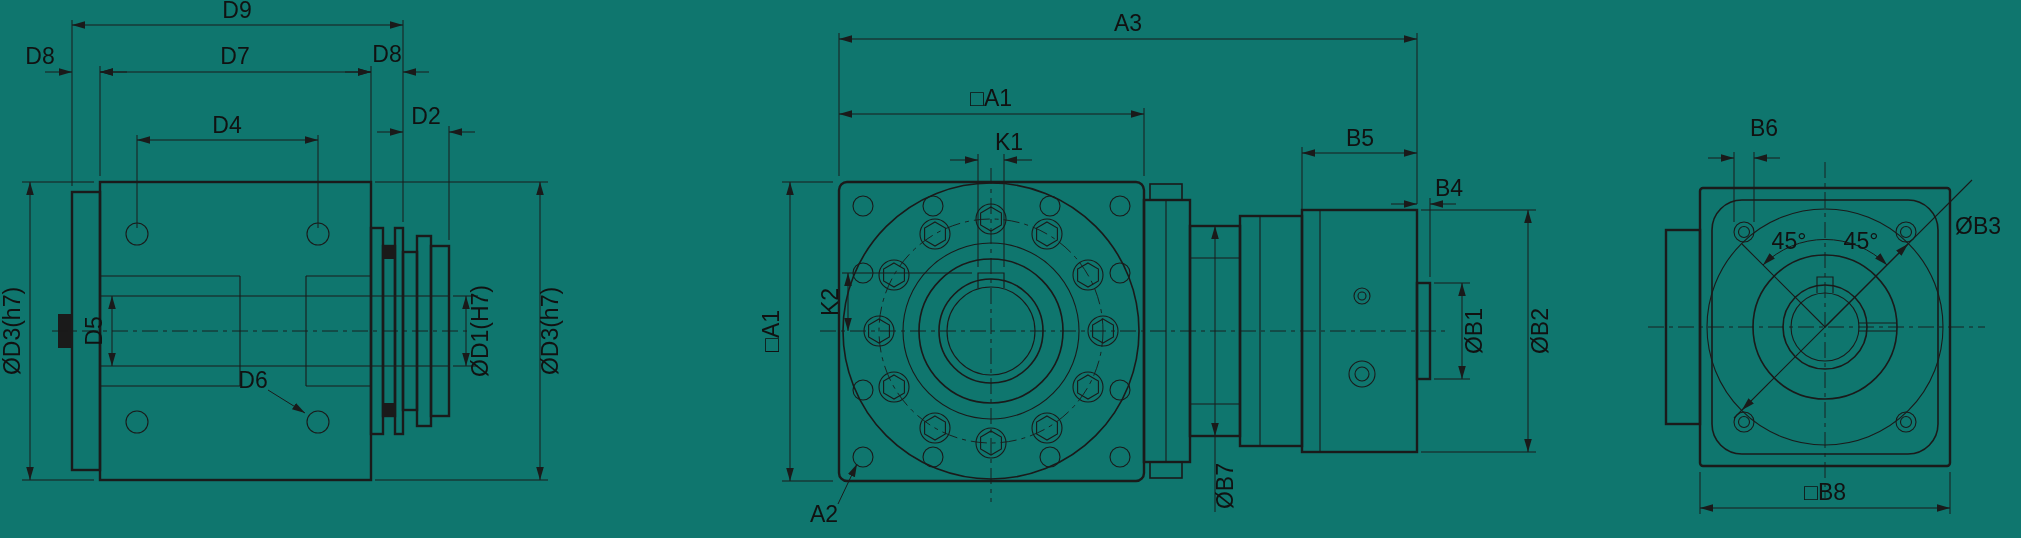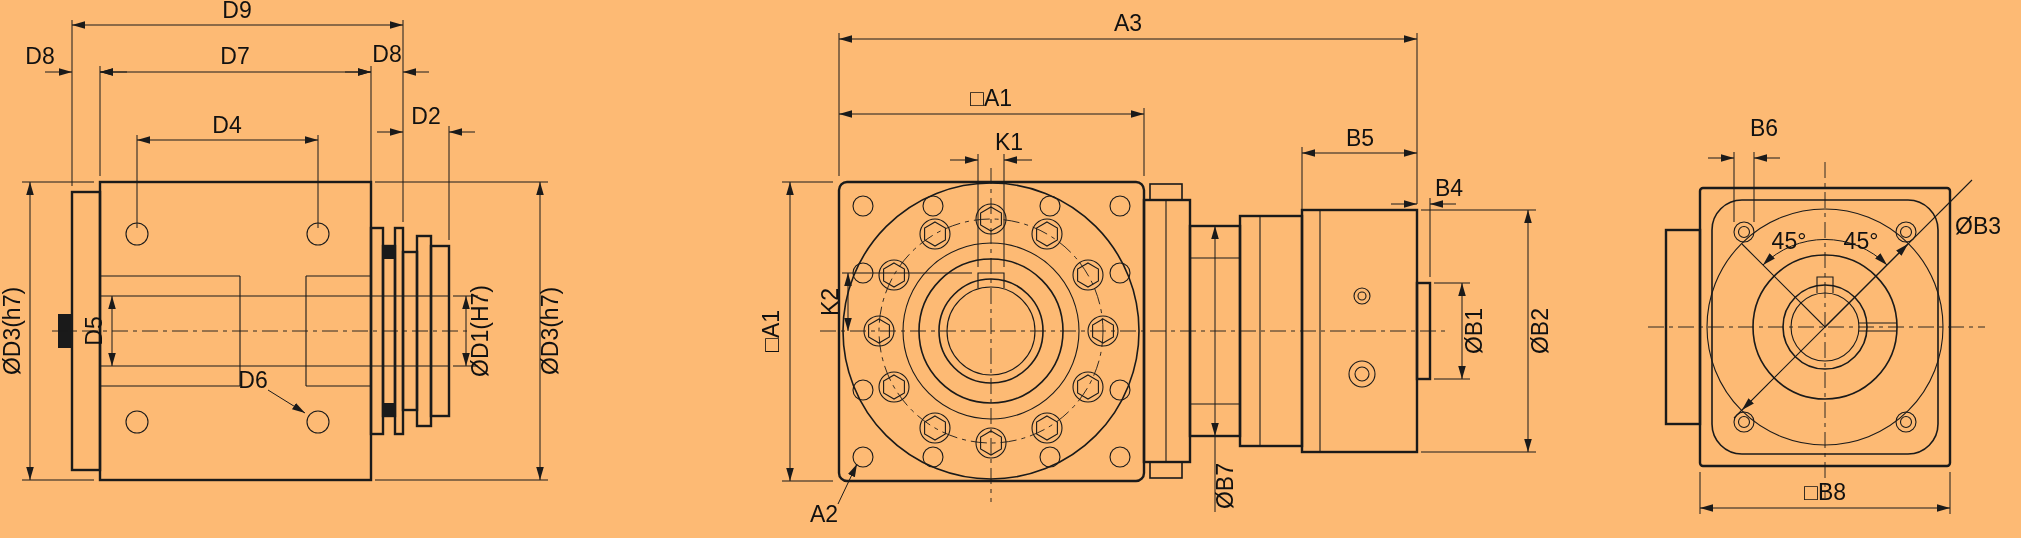--- a/index.html
+++ b/index.html
@@ -1,16 +1,16 @@
 <!DOCTYPE html>
 <html><head>
 <meta charset="utf-8">
 <style>
   html,body{margin:0;padding:0;background:#ffffff;}
-  .stage{width:2021px;height:538px;background:#fdba74;position:relative;overflow:hidden;}
+  .stage{width:2021px;height:538px;background:#0f766e;position:relative;overflow:hidden;}
   svg{display:block;}
   .thick{stroke:#1a1a1a;stroke-width:2.4;fill:none;stroke-linecap:square;}
   .med{stroke:#1a1a1a;stroke-width:1.6;fill:none;}
   .thin{stroke:#1a1a1a;stroke-width:1.1;fill:none;}
   .dim{stroke:#1a1a1a;stroke-width:1;fill:none;}
   .cl{stroke:#1a1a1a;stroke-width:0.9;fill:none;stroke-dasharray:16 5 4 5;}
   .solidfill{fill:#1a1a1a;stroke:none;}
   text{font-family:"Liberation Sans","DejaVu Sans",sans-serif;font-size:23px;fill:#111111;}
 </style>
 </head>

